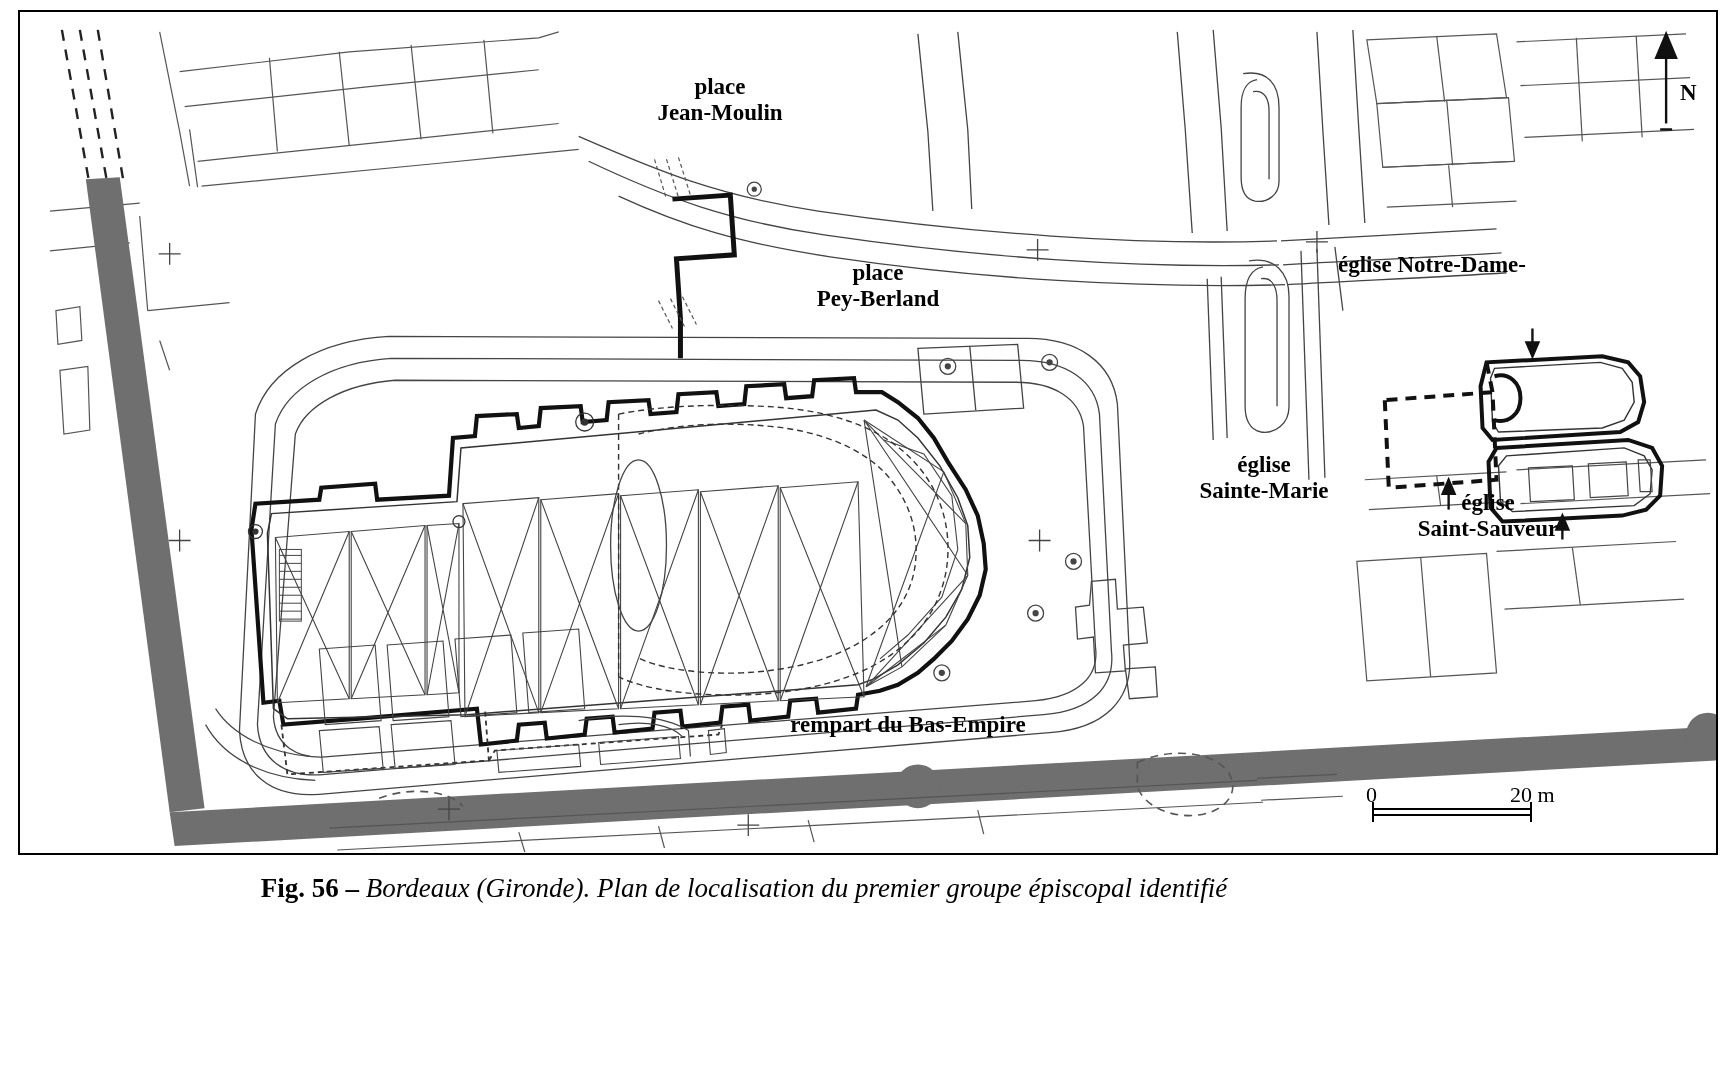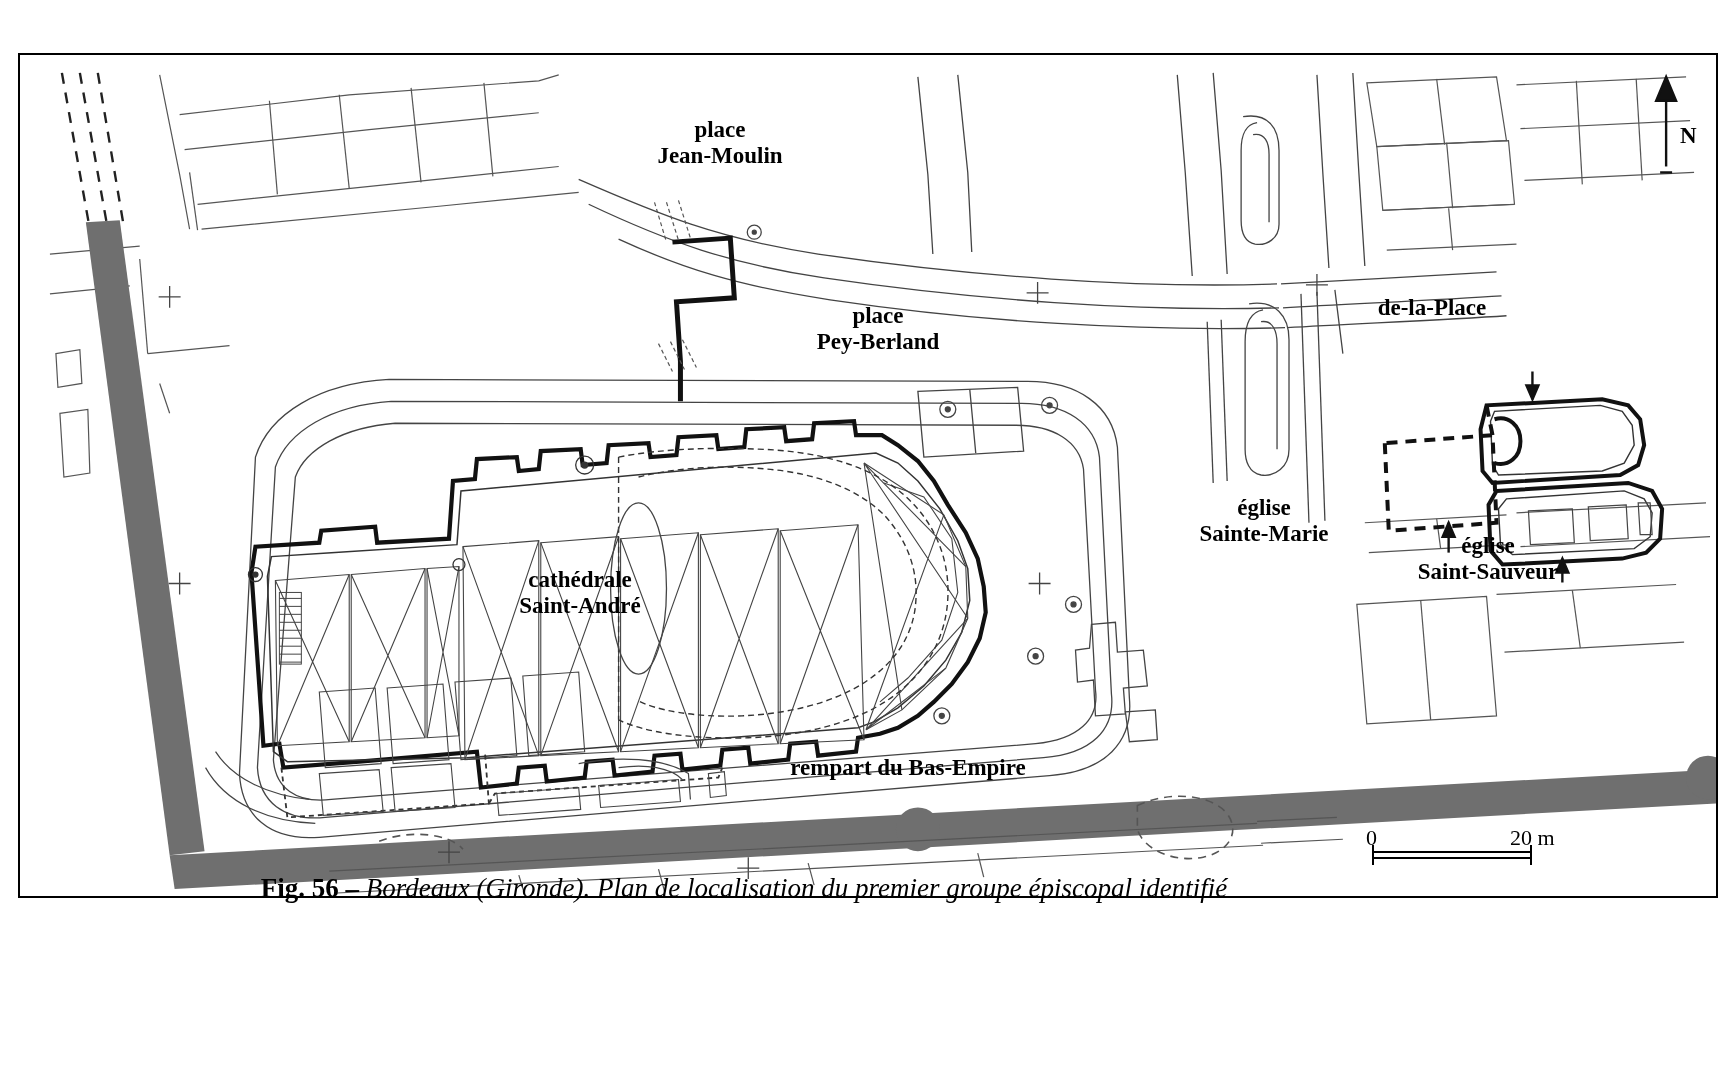--- a/index.html
+++ b/index.html
@@ -1,19 +1,19 @@
 <!DOCTYPE html>
 <html><head>
 <meta charset="utf-8">
 <style>
   html,body{margin:0;padding:0;background:#ffffff;}
   body{width:1736px;height:1080px;font-family:"Liberation Serif",serif;color:#000;}
   #page{position:relative;width:1736px;height:1080px;overflow:hidden;background:#fff;}
 
-  .frame{position:absolute;left:18px;top:10px;width:1700px;height:845px;border:2px solid #000;box-sizing:border-box;background:#fff;overflow:hidden;margin-top:43px;}
+  .frame{position:absolute;left:18px;top:10px;width:1700px;height:845px;border:2px solid #000;box-sizing:border-box;background:#fff;overflow:hidden;}
 
   svg.plan{position:absolute;left:0;top:0;width:100%;height:100%;}
 
   .lbl{position:absolute;font-family:"Liberation Serif",serif;font-weight:bold;line-height:1.12;text-align:center;color:#000;}
   .lbl.med{font-size:23px;}
 
   .caption{position:absolute;left:0;top:868px;width:1488px;text-align:center;font-family:"Liberation Serif",serif;font-size:27px;line-height:1.5;color:#000;}
   .caption .figno{font-weight:bold;font-style:normal;}
   .caption .ital{font-style:italic;}
   .caption .roman{font-style:normal;}
@@ -316,31 +316,27 @@
       <div>place</div>
       <div>Jean-Moulin</div>
     </div>
 
 
     <div class="lbl med" style="left:738px;top:248px;width:240px;">
       <div>place</div>
       <div>Pey-Berland</div>
     </div>
 
-    <div class="lbl med" style="left:440px;top:512px;width:240px;">
-      <div>cathédrale</div>
-      <div>Saint-André</div>
-    </div>
 
     <div class="lbl med" style="left:728px;top:700px;width:320px;">
       <div>rempart du Bas-Empire</div>
     </div>
 
     <div class="lbl med" style="left:1262px;top:240px;width:300px;">
-      <div>de-la-Place</div>
+      <div>église Notre-Dame-</div>
     </div>
 
     <div class="lbl med" style="left:1144px;top:440px;width:200px;">
       <div>église</div>
       <div>Sainte-Marie</div>
     </div>
 
     <div class="lbl med" style="left:1358px;top:478px;width:220px;">
       <div>église</div>
       <div>Saint-Sauveur</div>

